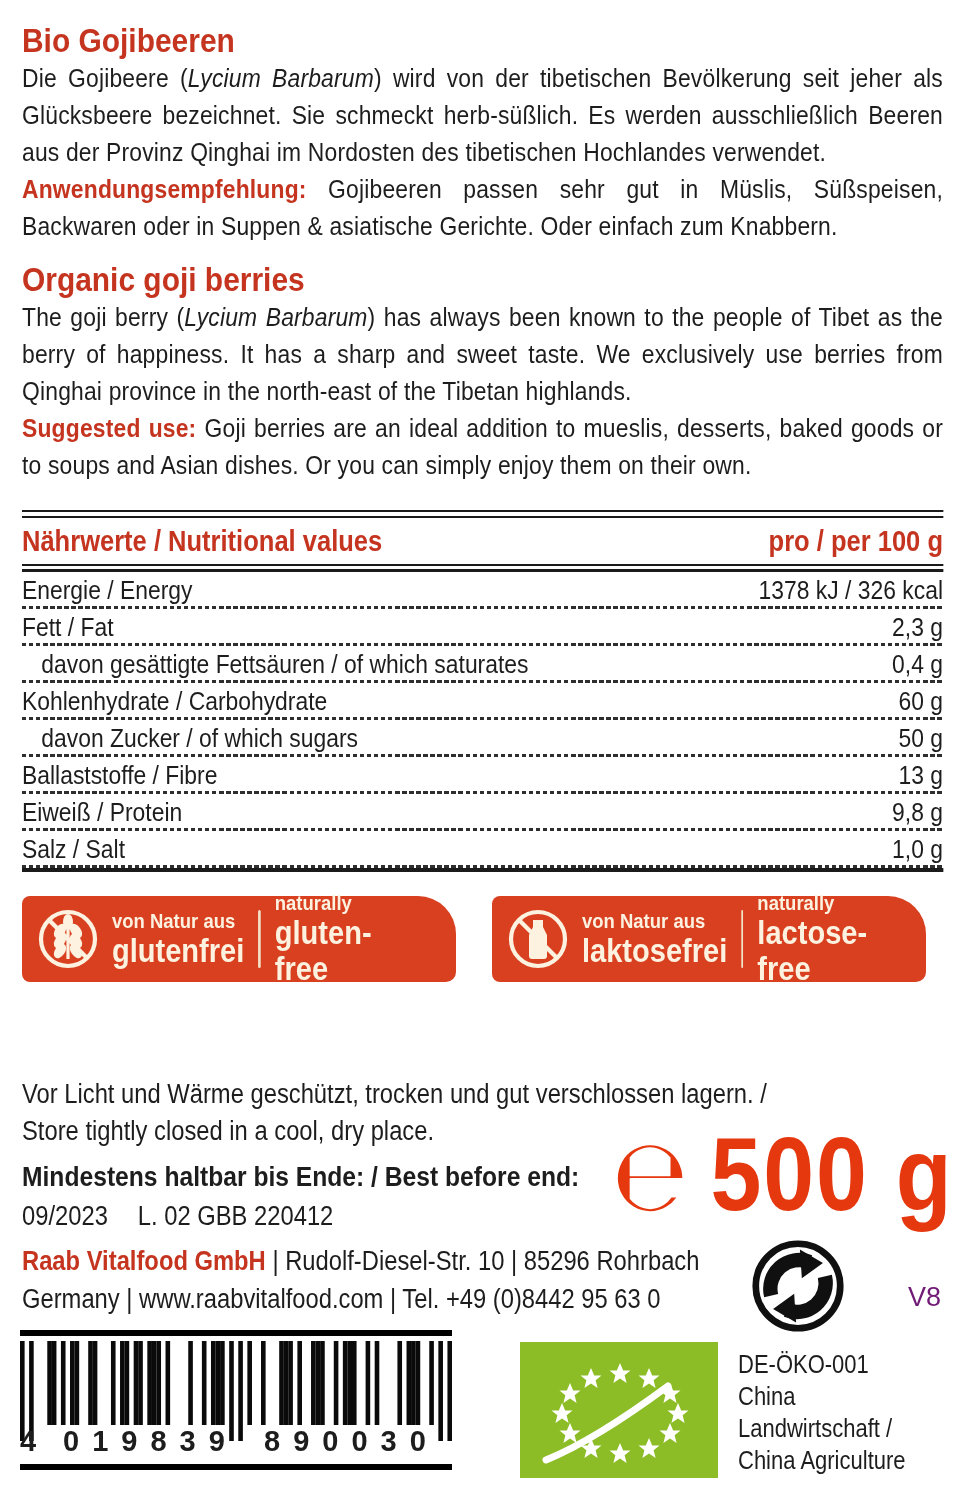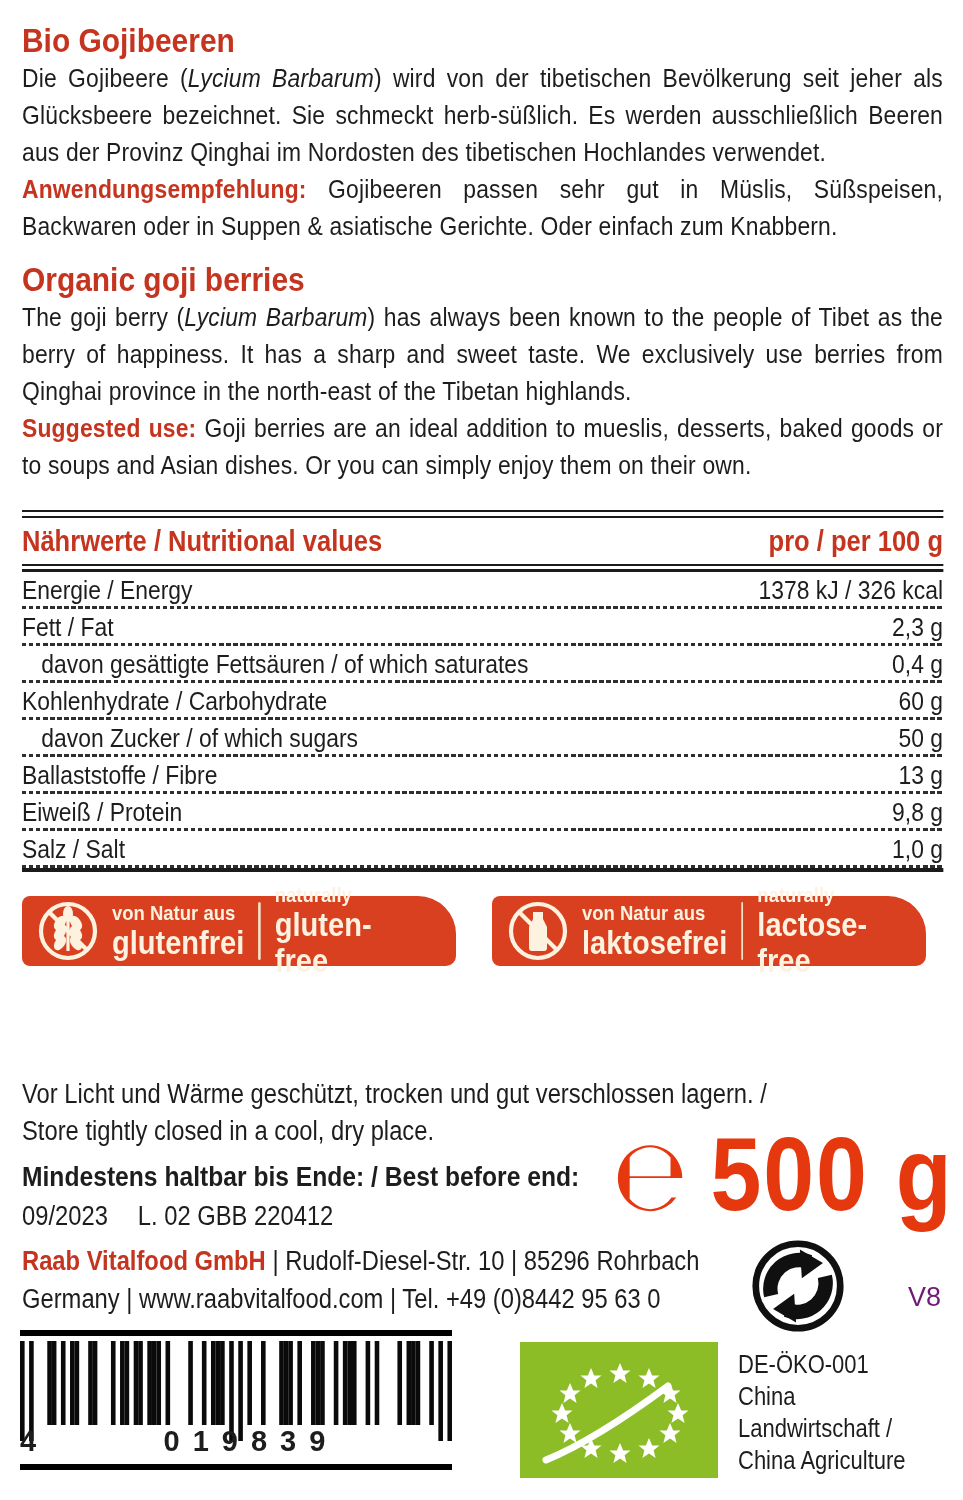--- a/index.html
+++ b/index.html
@@ -30,21 +30,21 @@
   .nrow { display:flex; justify-content:space-between; align-items:center; height:37px;
           font-size:26px; position:relative; }
   .nrow::after { content:""; position:absolute; left:0; right:0; bottom:0; height:3px;
           background-image:repeating-linear-gradient(90deg,#2e2e2e 0 5px,transparent 5px 8px); }
   .nrow.sub .lbl { padding-left:22px; }
   .nrow .val { white-space:nowrap; }
   .nbottom { height:4px; background:#1b1b1b; }
 
   
   .badges { display:flex; gap:36px; margin-top:24px; }
-  .badge { width:434px; height:70px; background:#d84020; color:#fdf2e0;
+  .badge { width:434px; height:86px; background:#d84020; color:#fdf2e0;
            border-radius:8px 38px 10px 8px; display:flex; align-items:center; padding:0 10px 0 14px; }
   .badge-icon { flex:0 0 64px; height:64px; }
   .badge-texts { display:flex; align-items:center; margin-left:12px; }
   .badge-col .top { font-size:21px; line-height:24px; font-weight:700; }
   .badge-col .main { font-size:33px; line-height:36px; font-weight:700; }
   .badge-divider { width:3px; height:58px; background:#f3e2c8; margin:0 16px; border-radius:2px; }
 
   
   .abs { position:absolute; }
   .storage { left:22px; top:1076px; width:900px; font-size:27px; line-height:37px; }
@@ -264,20 +264,21 @@
       <rect x="386.53" y="0" width="4.61" height="84"></rect>
       <rect x="391.07" y="0" width="4.61" height="84"></rect>
       <rect x="395.62" y="0" width="4.61" height="84"></rect>
       <rect x="409.26" y="0" width="4.61" height="84"></rect>
       <rect x="418.36" y="0" width="4.61" height="100"></rect>
       <rect x="427.45" y="0" width="4.61" height="100"></rect>
     </svg>
   <div class="bc-digits">
     <span class="g1">4</span>
     <span class="g2">019839</span>
+    <span class="g3">890030</span>
   </div>
   <div class="bc-rule bottom"></div>
 </div>
 
 <svg class="abs eulogo" viewBox="0 0 198 136">
   <rect width="198" height="136" fill="#8dbd26"></rect>
   <defs>
     <path id="st" d="M0,-11 L3.2,-3.4 L10.5,-3.4 L4.6,1.3 L6.6,8.9 L0,4.4 L-6.6,8.9 L-4.6,1.3 L-10.5,-3.4 L-3.2,-3.4 Z" fill="#ffffff"></path>
   </defs>
   <use href="#st" x="0" y="0" transform="translate(158,72)"></use>

